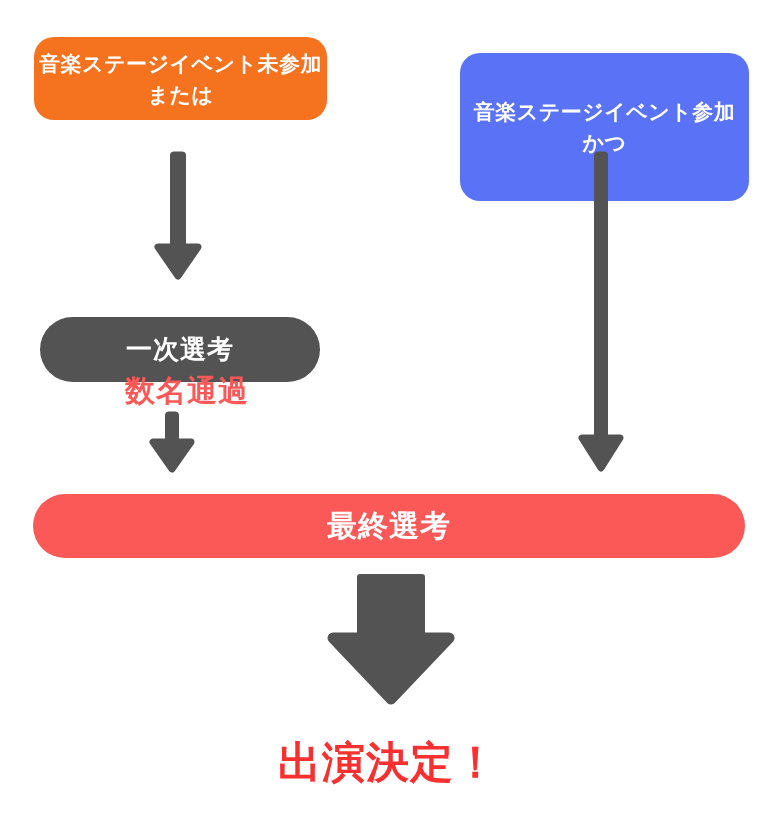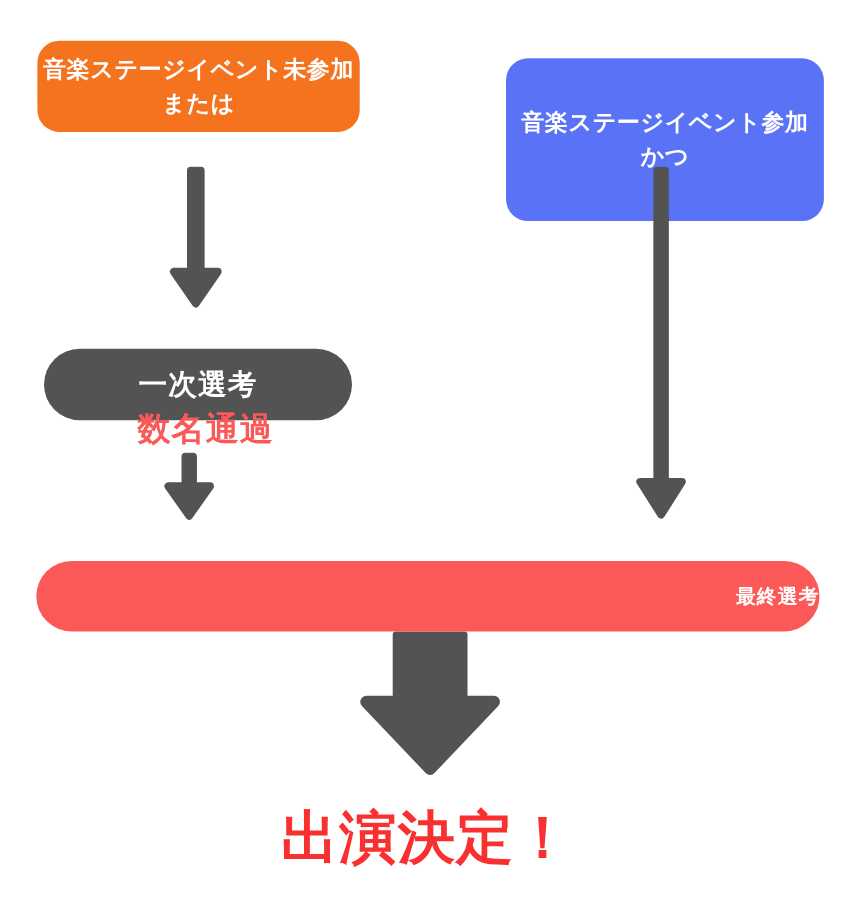--- a/index.html
+++ b/index.html
@@ -53,47 +53,46 @@
     margin-top: 36px;
   }
   .pill.primary {
     left: 40px; top: 281px;
     width: 280px; height: 65px;
     border-radius: 33px;
     background: var(--dark-gray, #535353);
     font-size: 26px;
   }
   .pill.final {
-    left: 33px; top: 474px;
+    left: 33px; top: 458px;
     width: 712px; height: 64px;
     border-radius: 32px;
     background: var(--red-pill, #FB5858);
-    font-size: 18px;
-    justify-content: flex-end;
+    font-size: 30px;
   }
   
   .pass-label {
     position: absolute;
     left: 187px; top: 374px;
     transform: translateX(-50%);
     color: var(--red-pill, #FB5858);
     font-weight: bold;
     font-size: 30px;
     line-height: 34px;
     white-space: nowrap;
     letter-spacing: 1px;
   }
   .result-label {
     position: absolute;
     left: 0; right: 0;
     top: 738px;
     text-align: center;
     color: var(--result-red, #F93030);
     font-weight: bold;
-    font-size: 52px;
+    font-size: 43px;
     line-height: 48px;
     letter-spacing: 1px;
   }
   
   .arrows {
     position: absolute;
     left: 0; top: 0;
     width: 776px; height: 817px;
     pointer-events: none;
   }

